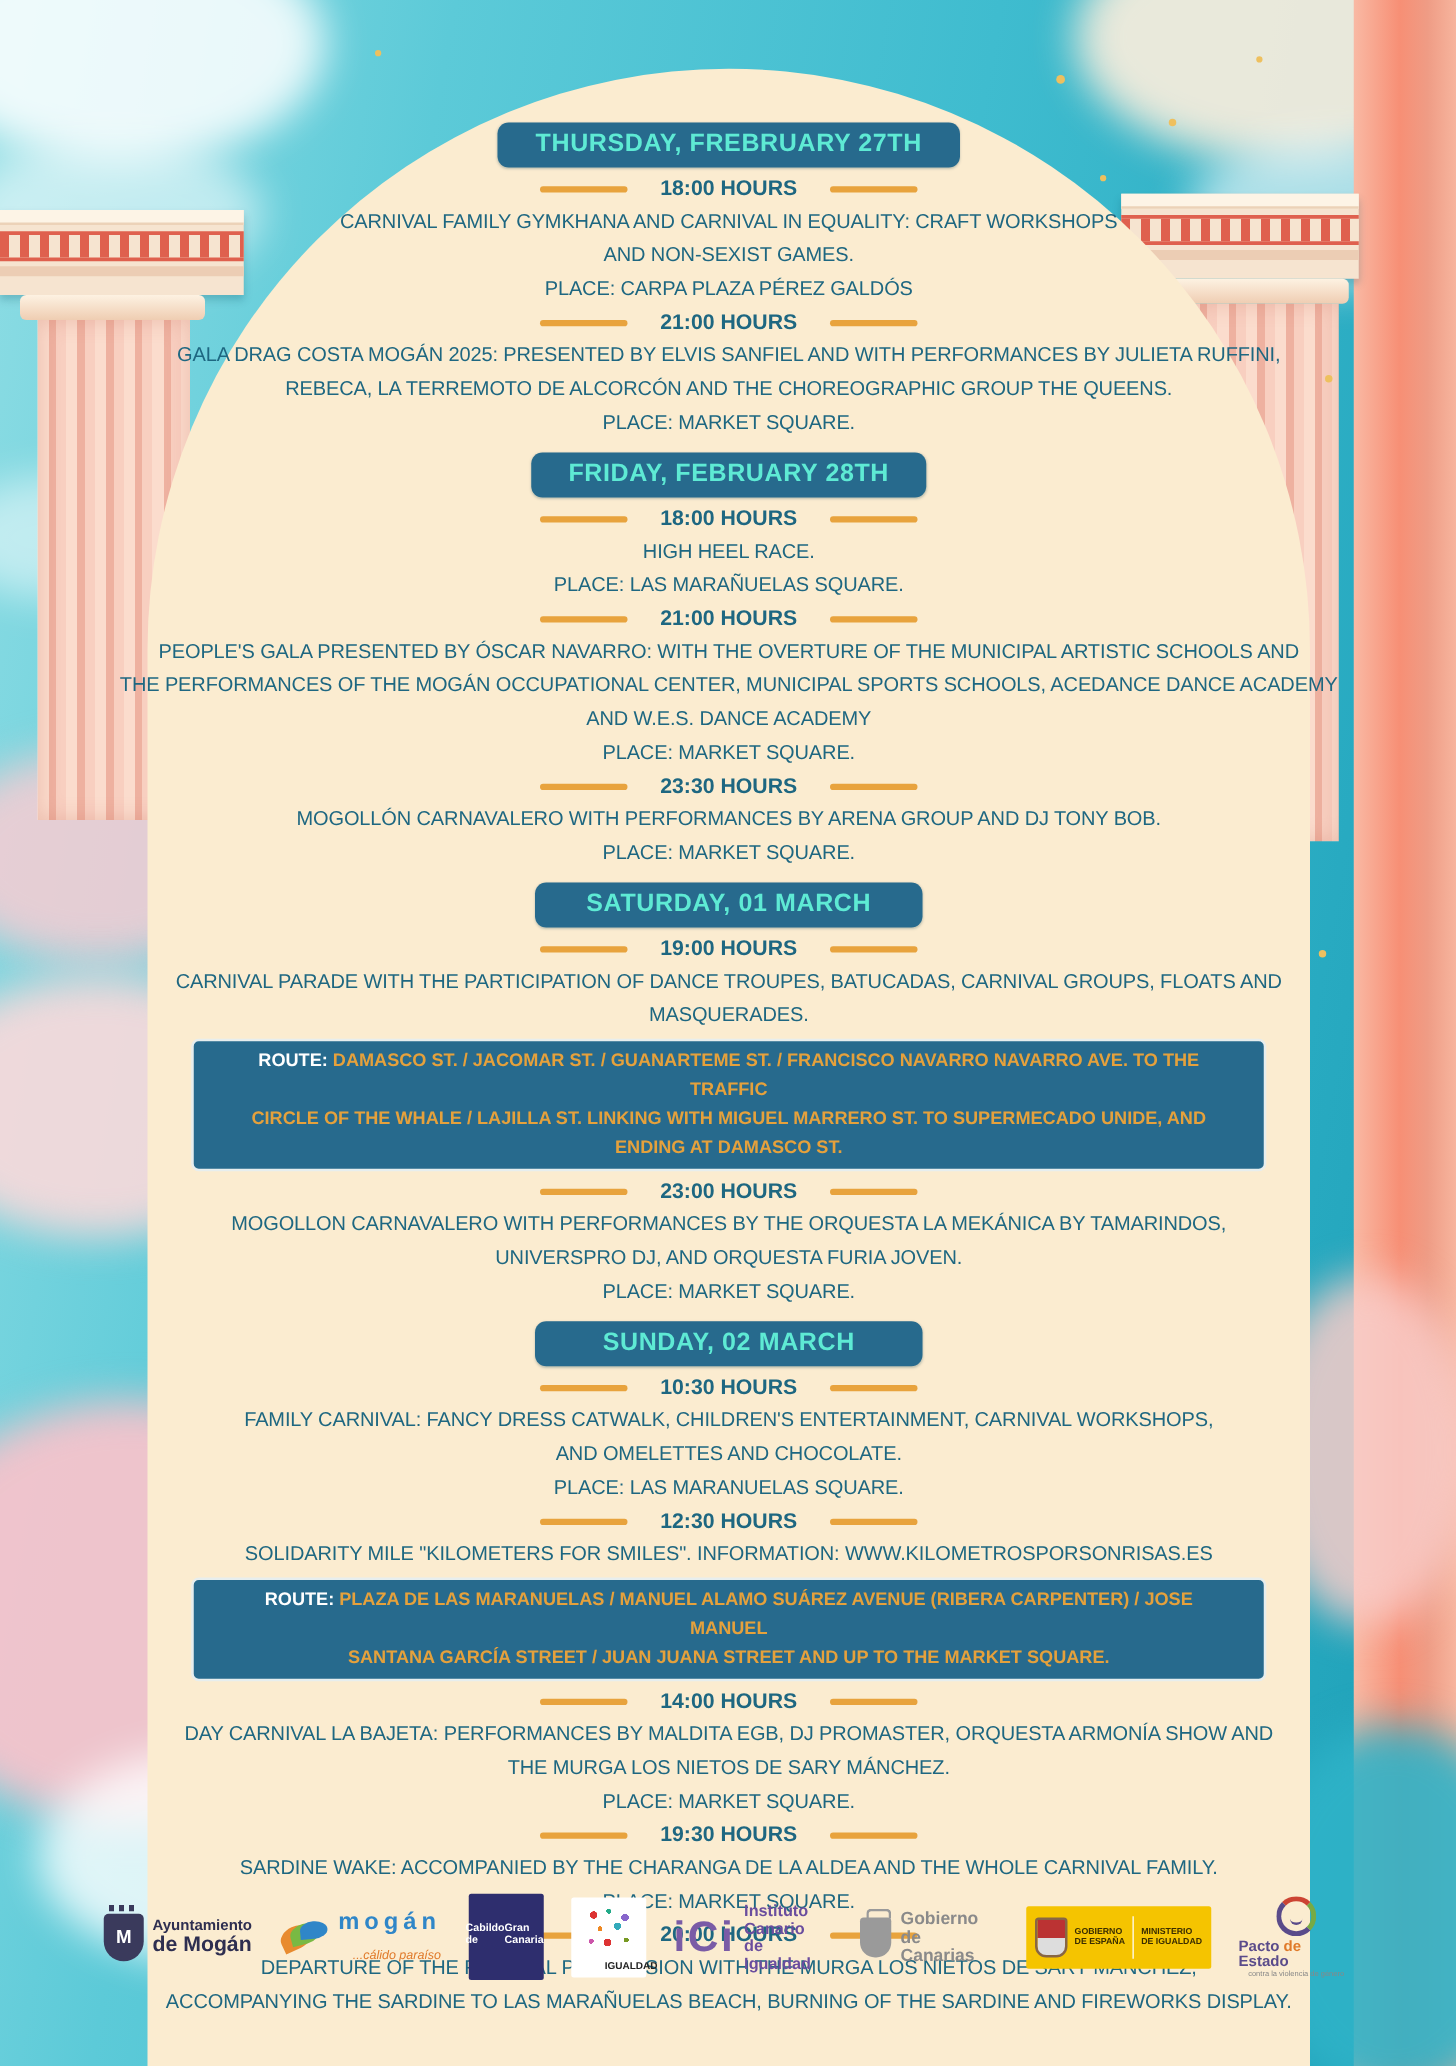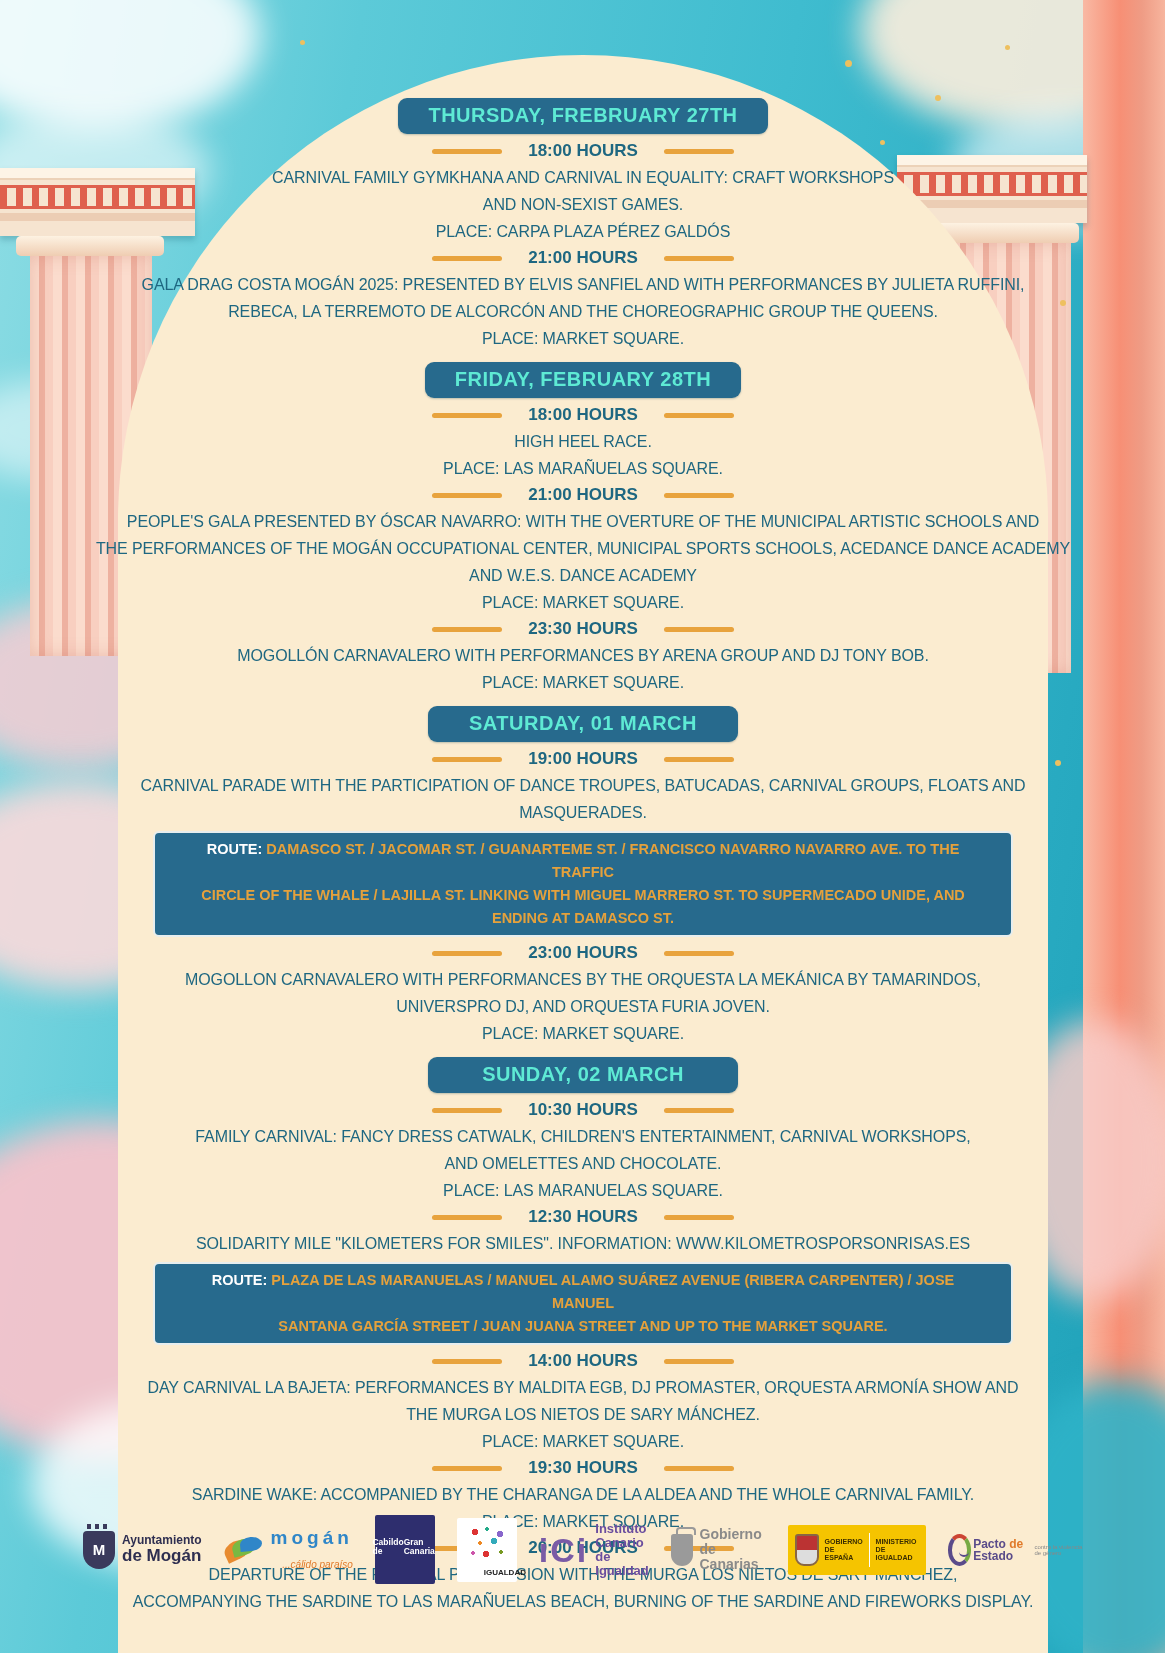--- a/index.html
+++ b/index.html
@@ -335,20 +335,20 @@
         <div>GOBIERNO</div>
         <div>DE ESPAÑA</div>
       </div>
       <div class="spain-div"></div>
       <div class="txt-spain">
         <div>MINISTERIO</div>
         <div>DE IGUALDAD</div>
       </div>
     </div>
 
-    <div class="logo" style="flex-direction:row; gap:2px;">
+    <div class="logo" style="flex-direction:column; gap:2px;">
       <div class="pacto-circle"></div>
       <div class="txt-pacto"><span>Pacto</span> <span class="de">de</span> <span>Estado</span></div>
       <div class="txt-pacto-tag">contra la violencia de género</div>
     </div>
 
   </div>
 </div>
 
 </body></html>

